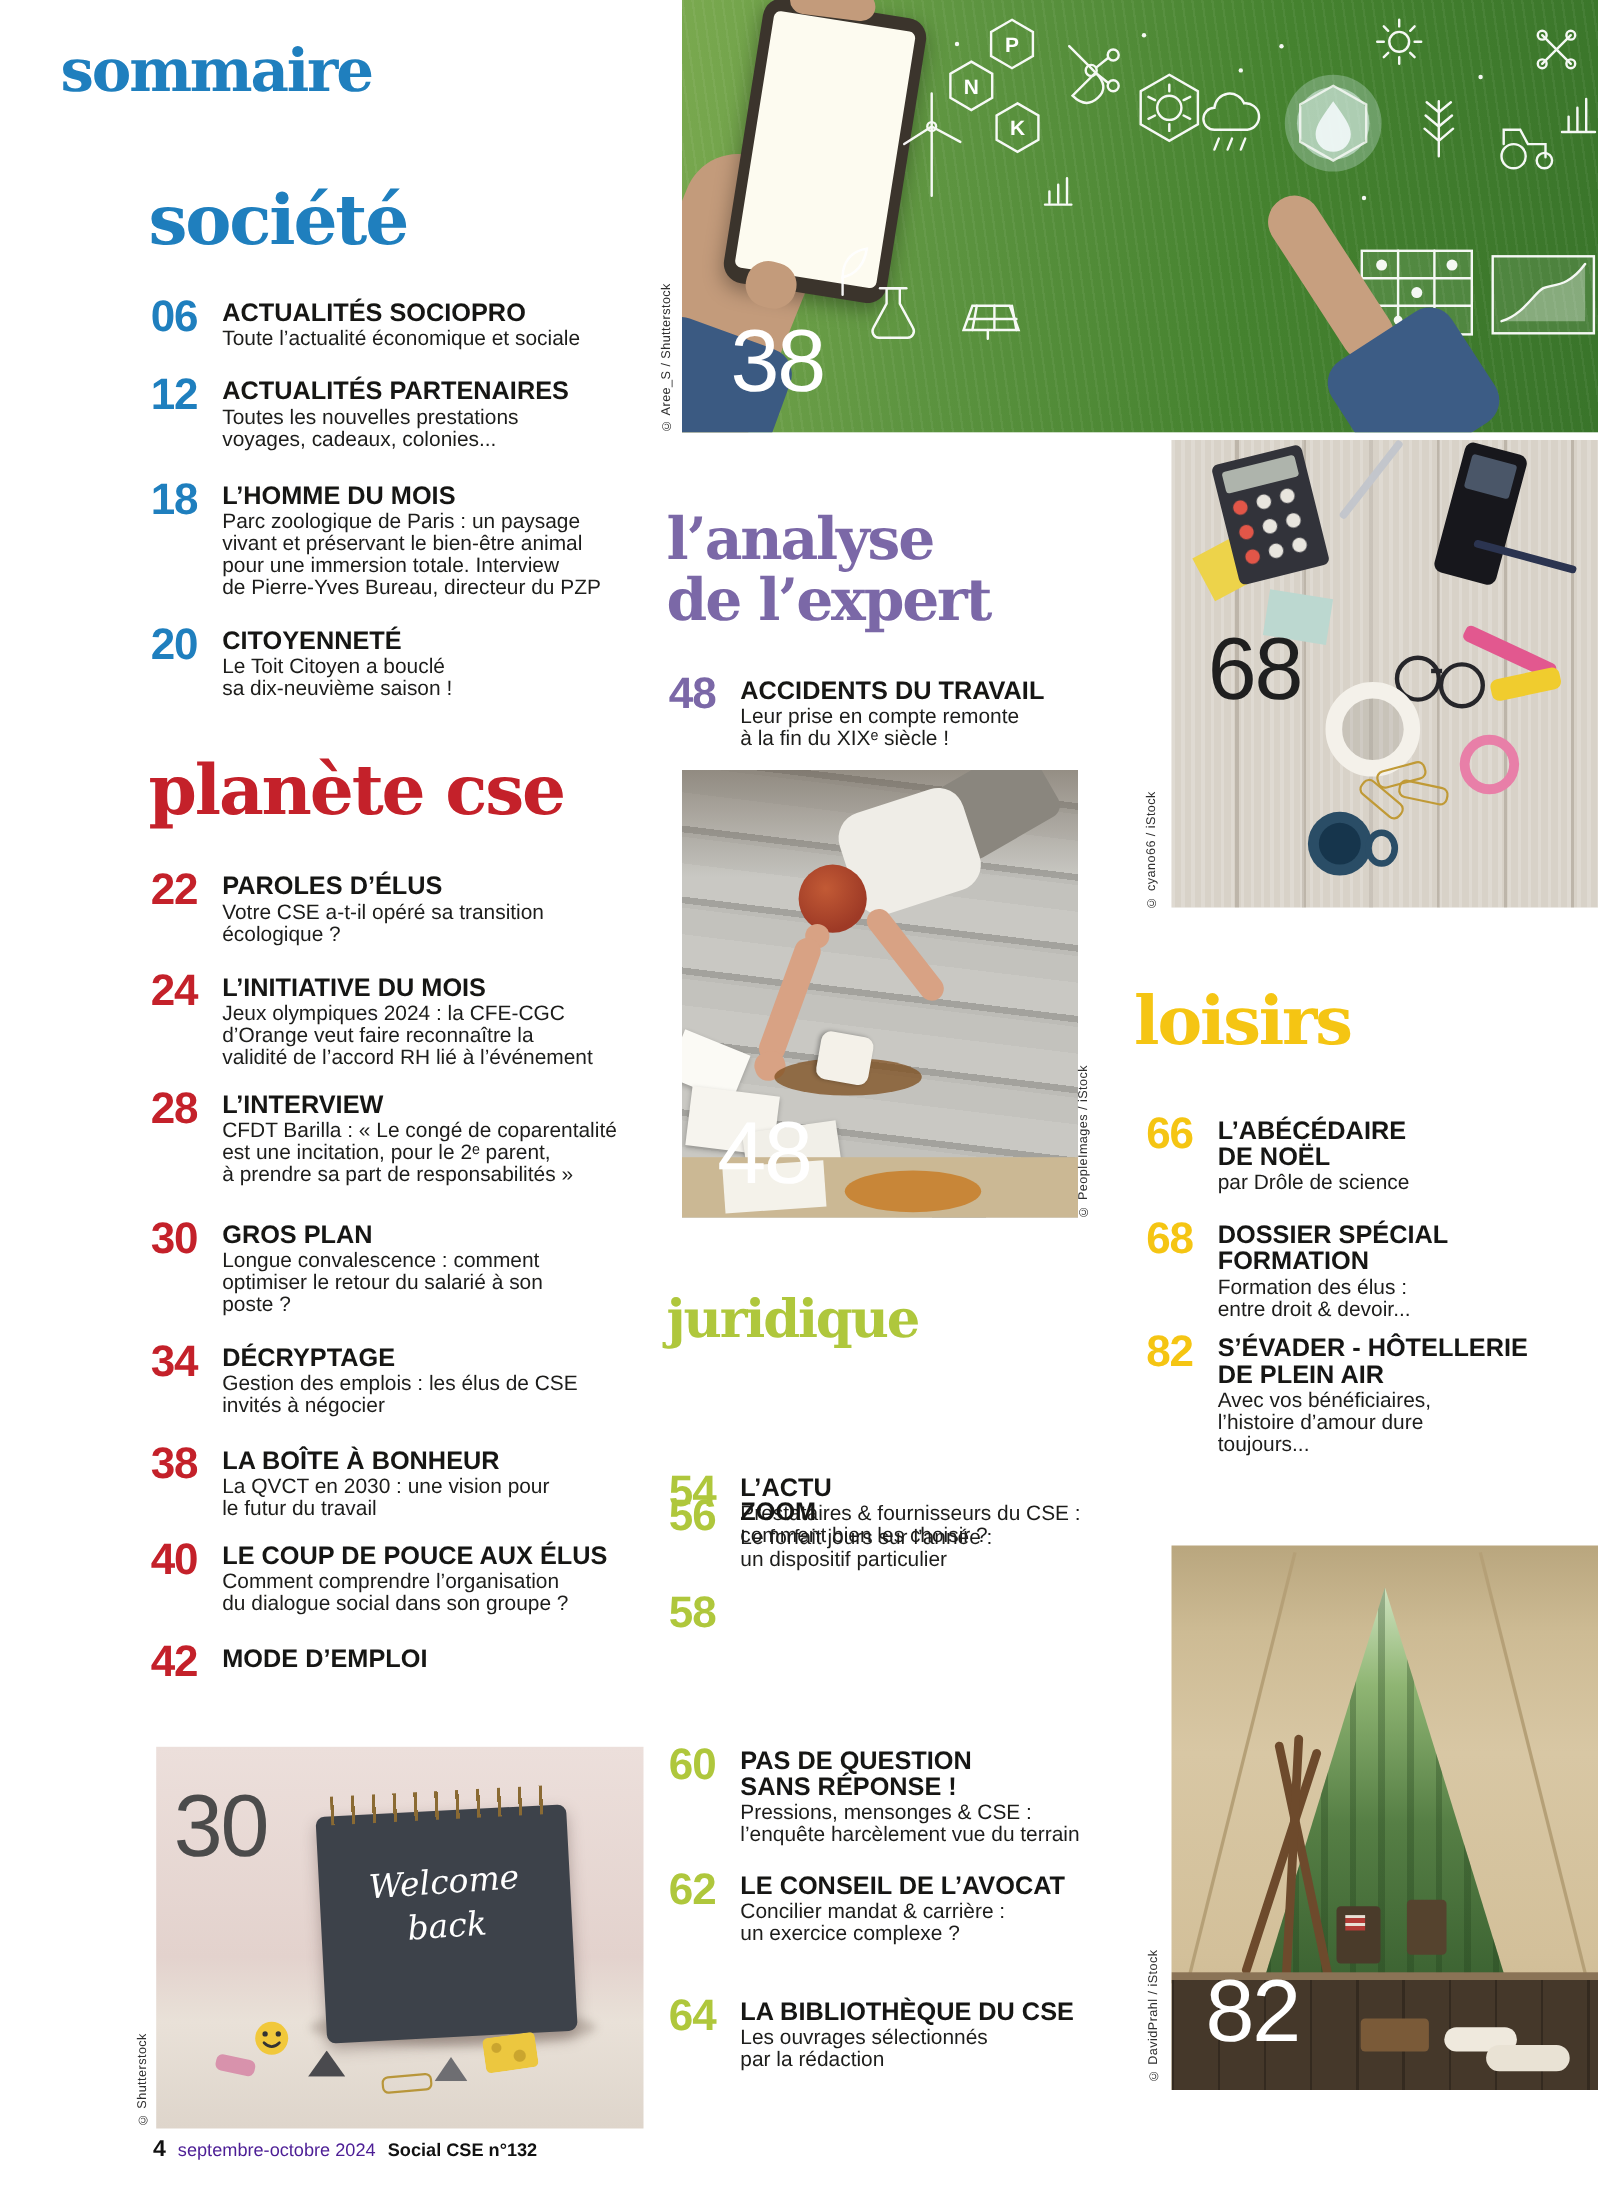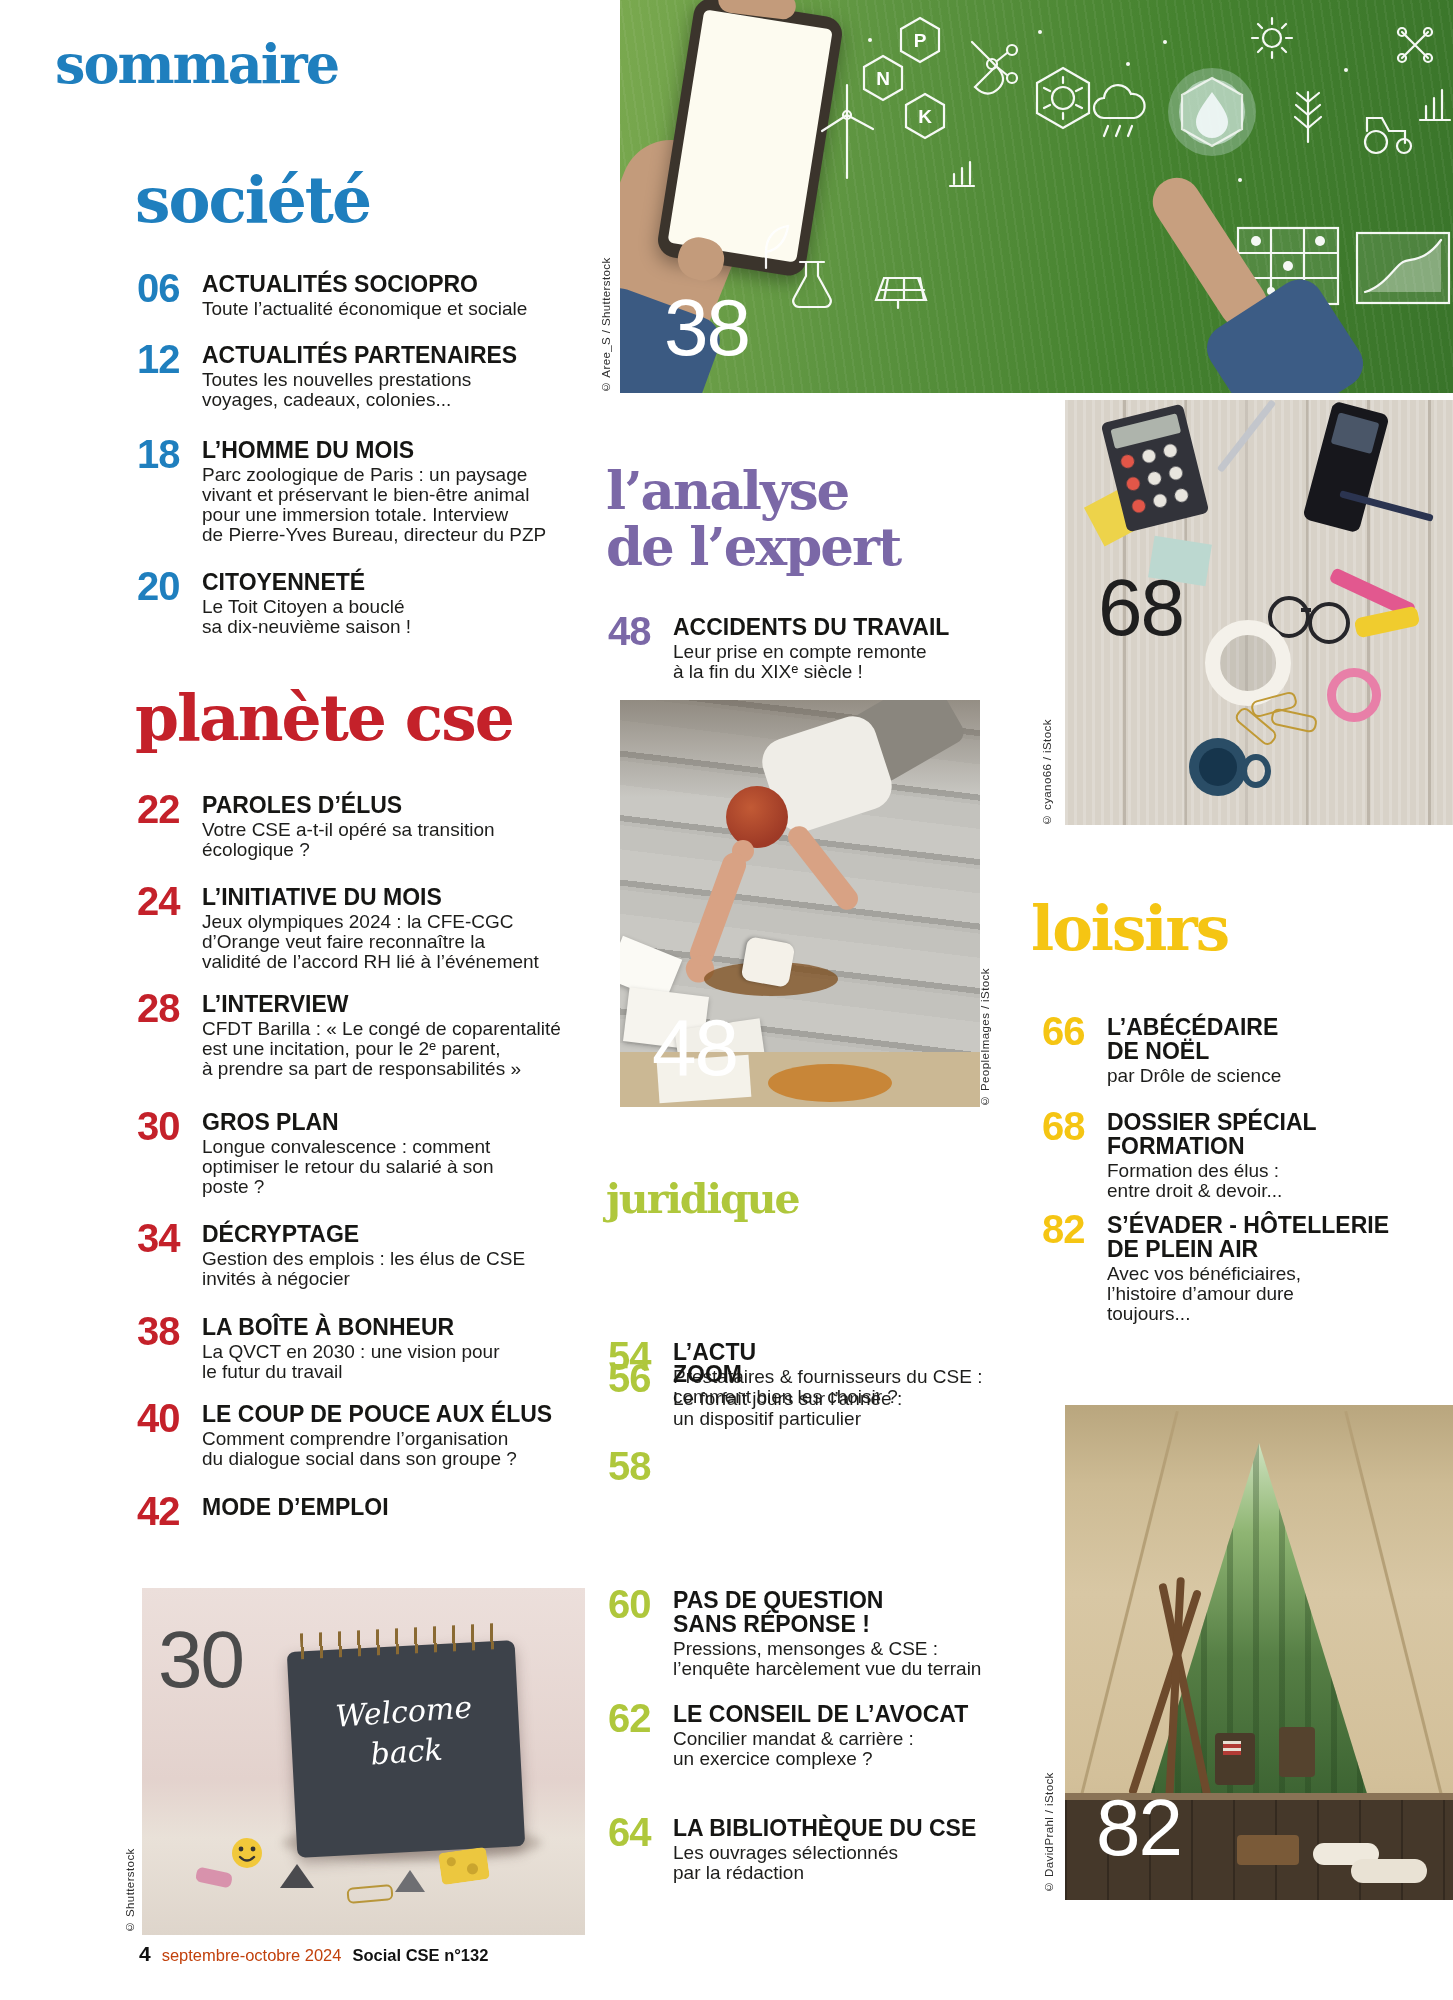--- a/index.html
+++ b/index.html
@@ -6,21 +6,21 @@
   #page{position:relative;width:1453px;height:2000px;background:#ffffff;overflow:hidden;
         font-family:"Liberation Sans","DejaVu Sans",sans-serif;color:#1b1b19;}
 
   
   .slab{position:absolute;font-family:"DejaVu Serif",serif;font-weight:700;
         letter-spacing:-2px;white-space:pre-line;}
   .h-sommaire{left:55px;top:36px;font-size:54px;line-height:56px;color:#1f7fbe;}
   .h-societe{left:135px;top:168px;font-size:63px;line-height:64px;color:#1f7fbe;}
   .h-planete{left:135px;top:686px;font-size:63px;line-height:64px;color:#c4212a;}
   .h-analyse{left:606px;top:462px;font-size:53px;line-height:56px;color:#7b68a7;}
-  .h-juridique{left:606px;top:1168px;font-size:41px;line-height:62px;color:#afc73c;}
+  .h-juridique{left:606px;top:1168px;font-size:48px;line-height:62px;color:#afc73c;}
   .h-loisirs{left:1031px;top:898px;font-size:61px;line-height:62px;color:#f5c513;}
 
   
   .item{position:absolute;display:flex;align-items:flex-start;}
   .item .n{flex:none;width:65px;font-size:40px;line-height:32px;font-weight:800;letter-spacing:-1px;}
   .item .b{display:block;}
   .ttl{display:block;font-size:23px;line-height:24px;font-weight:800;color:#161614;
        white-space:pre-line;letter-spacing:0;}
   .dsc{display:block;font-size:19px;line-height:20px;margin-top:3px;color:#1d1d1b;white-space:pre-line;}
   .dsc .it{}
@@ -160,21 +160,21 @@
      background:repeating-linear-gradient(90deg,rgba(0,0,0,.25) 0 2px,rgba(0,0,0,0) 2px 42px),#45382a;}
   .deck-edge{position:absolute;left:0;top:388px;width:388px;height:10px;background:#8a7356;}
   .towel1{position:absolute;left:248px;top:438px;width:66px;height:22px;background:#efe9dd;border-radius:11px;}
   .towel2{position:absolute;left:286px;top:454px;width:76px;height:24px;background:#e9e2d4;border-radius:12px;}
   .caddy{position:absolute;left:172px;top:430px;width:62px;height:30px;background:#7a5a38;border-radius:4px;}
   .num-82{left:1096px;top:1788px;color:#ffffff;}
 
   
   .footer{position:absolute;left:139px;top:1942px;display:flex;align-items:baseline;gap:11px;}
   .f-num{font-size:21px;font-weight:800;color:#111;}
-  .f-issue{font-size:16.5px;color:#c2410c;}
+  .f-issue{font-size:16.5px;color:#4c1d95;}
   .f-mag{font-size:16.5px;font-weight:800;color:#111;}
 </style>
 </head>
 <body>
 
 <div id="page">
 
   <div class="slab h-sommaire">sommaire</div>
   <div class="slab h-societe">société</div>
   <div class="slab h-planete">planète cse</div>

